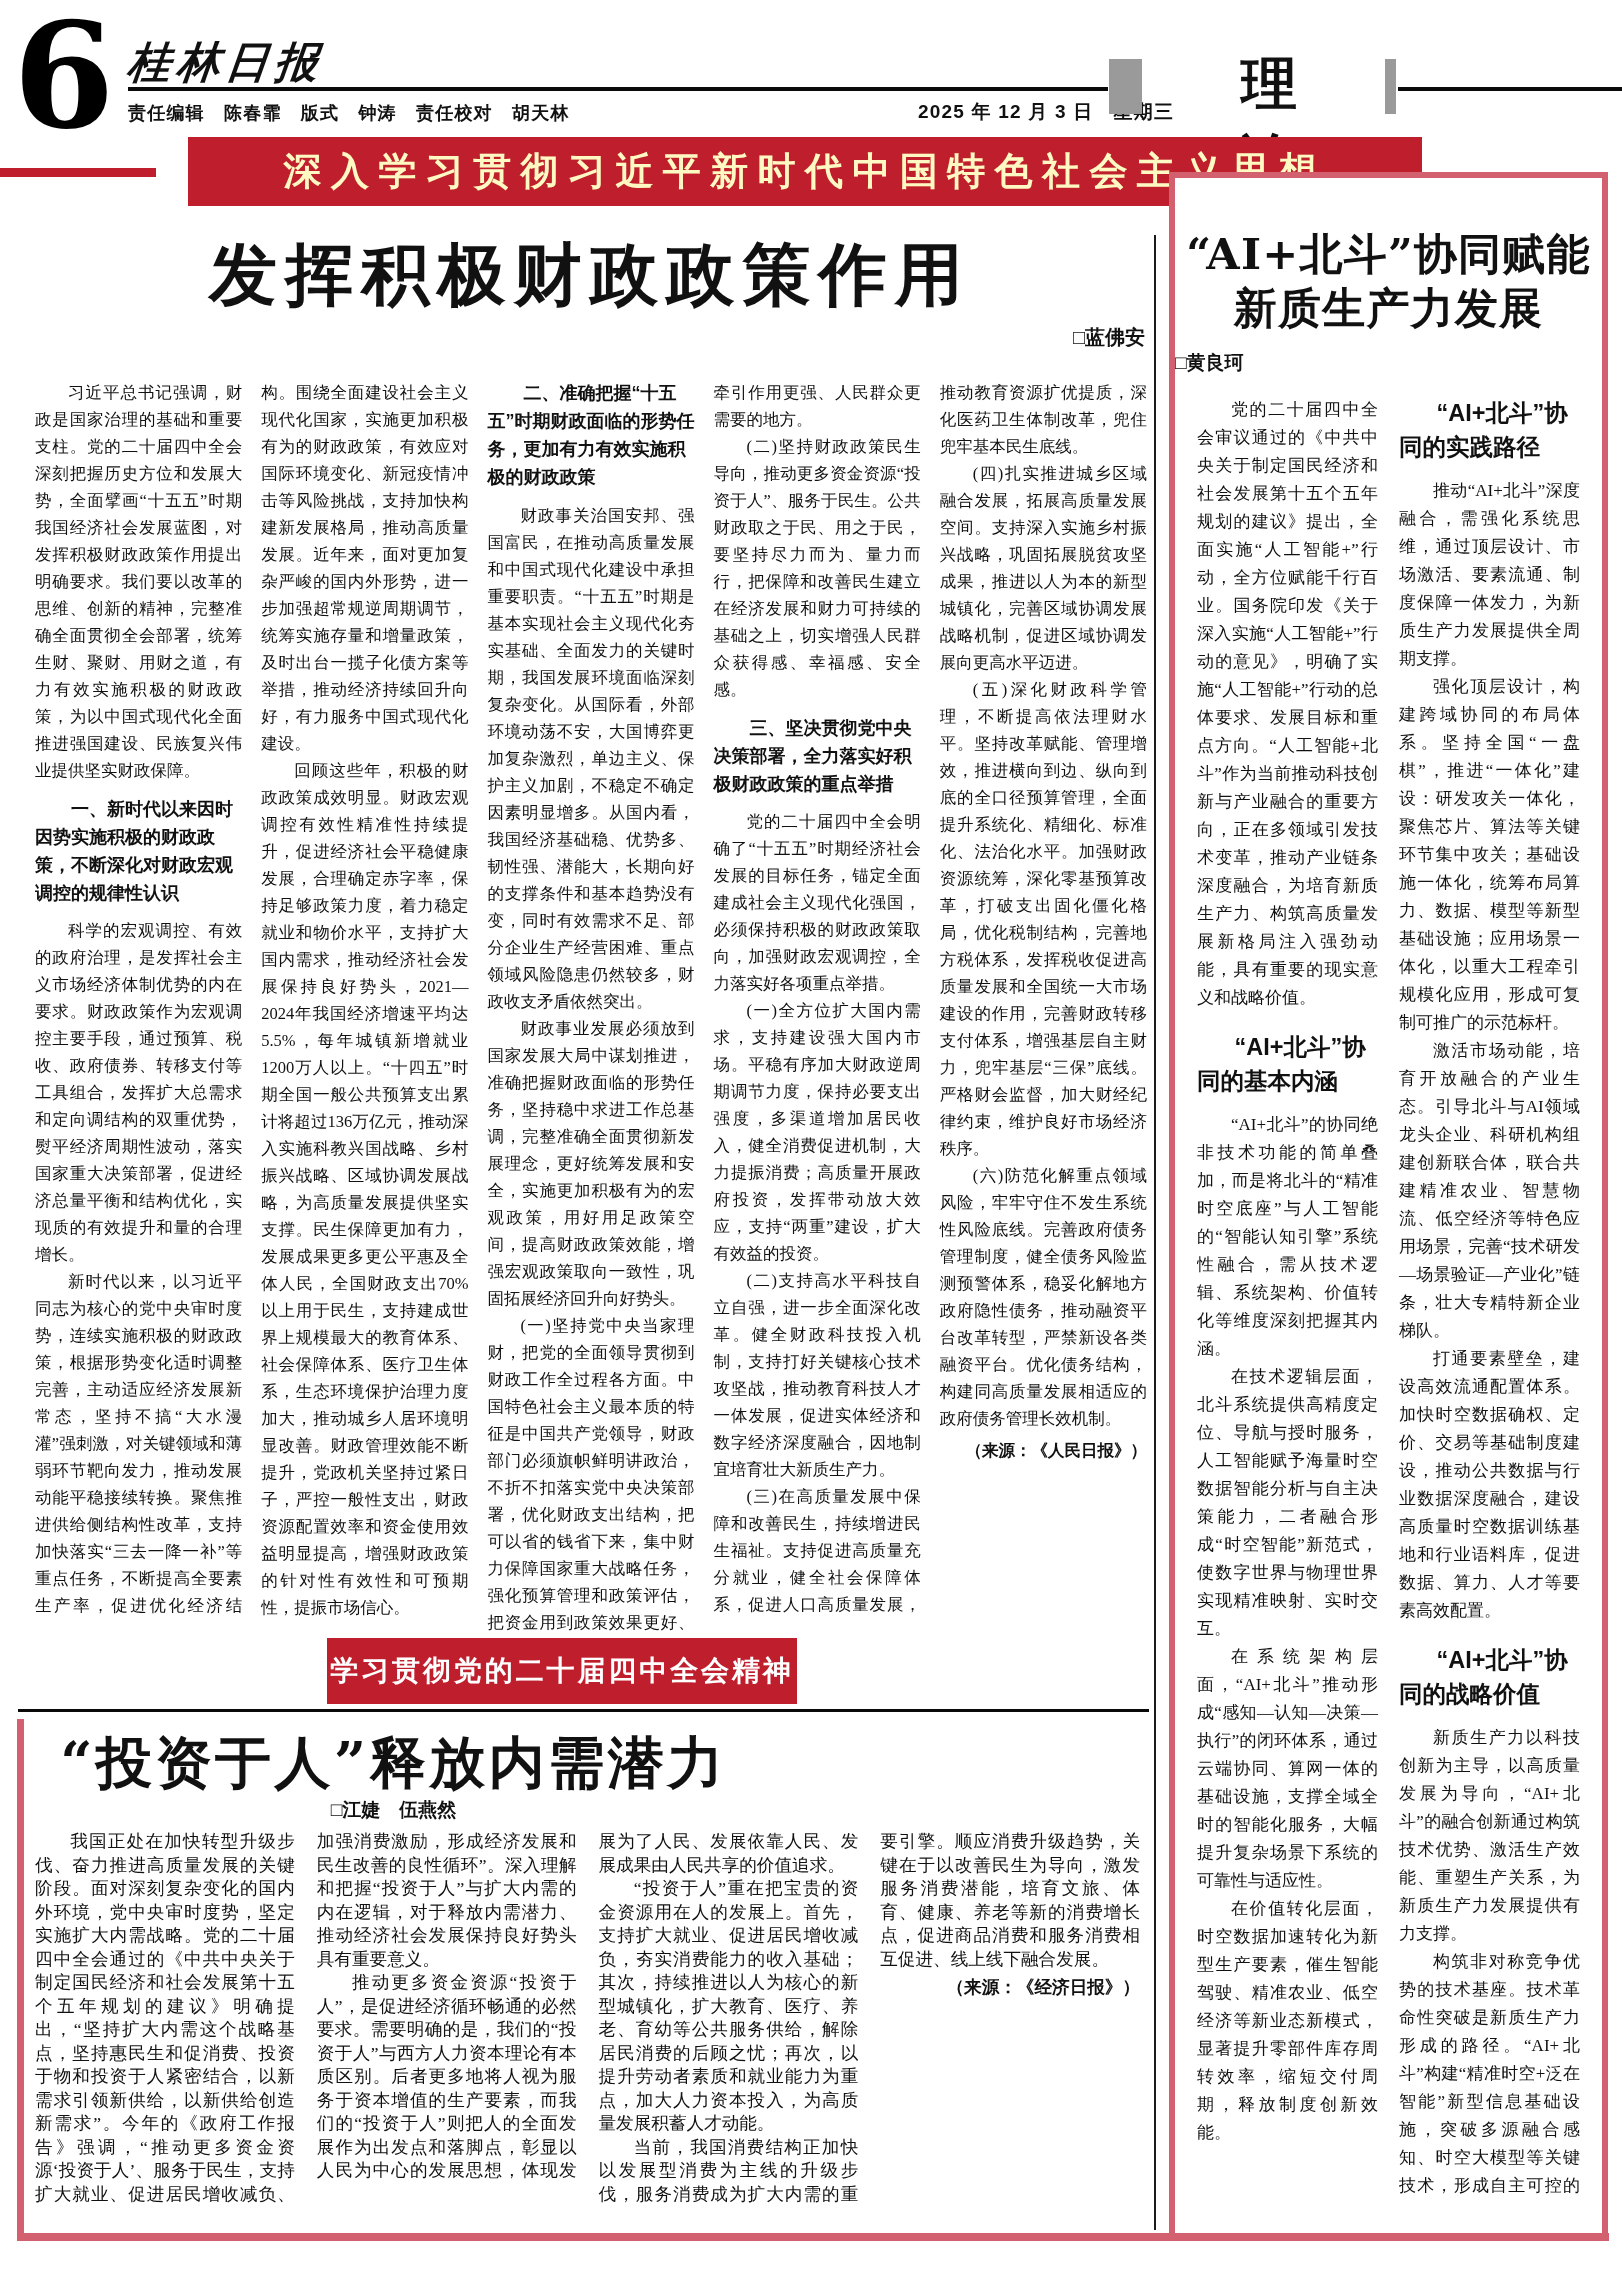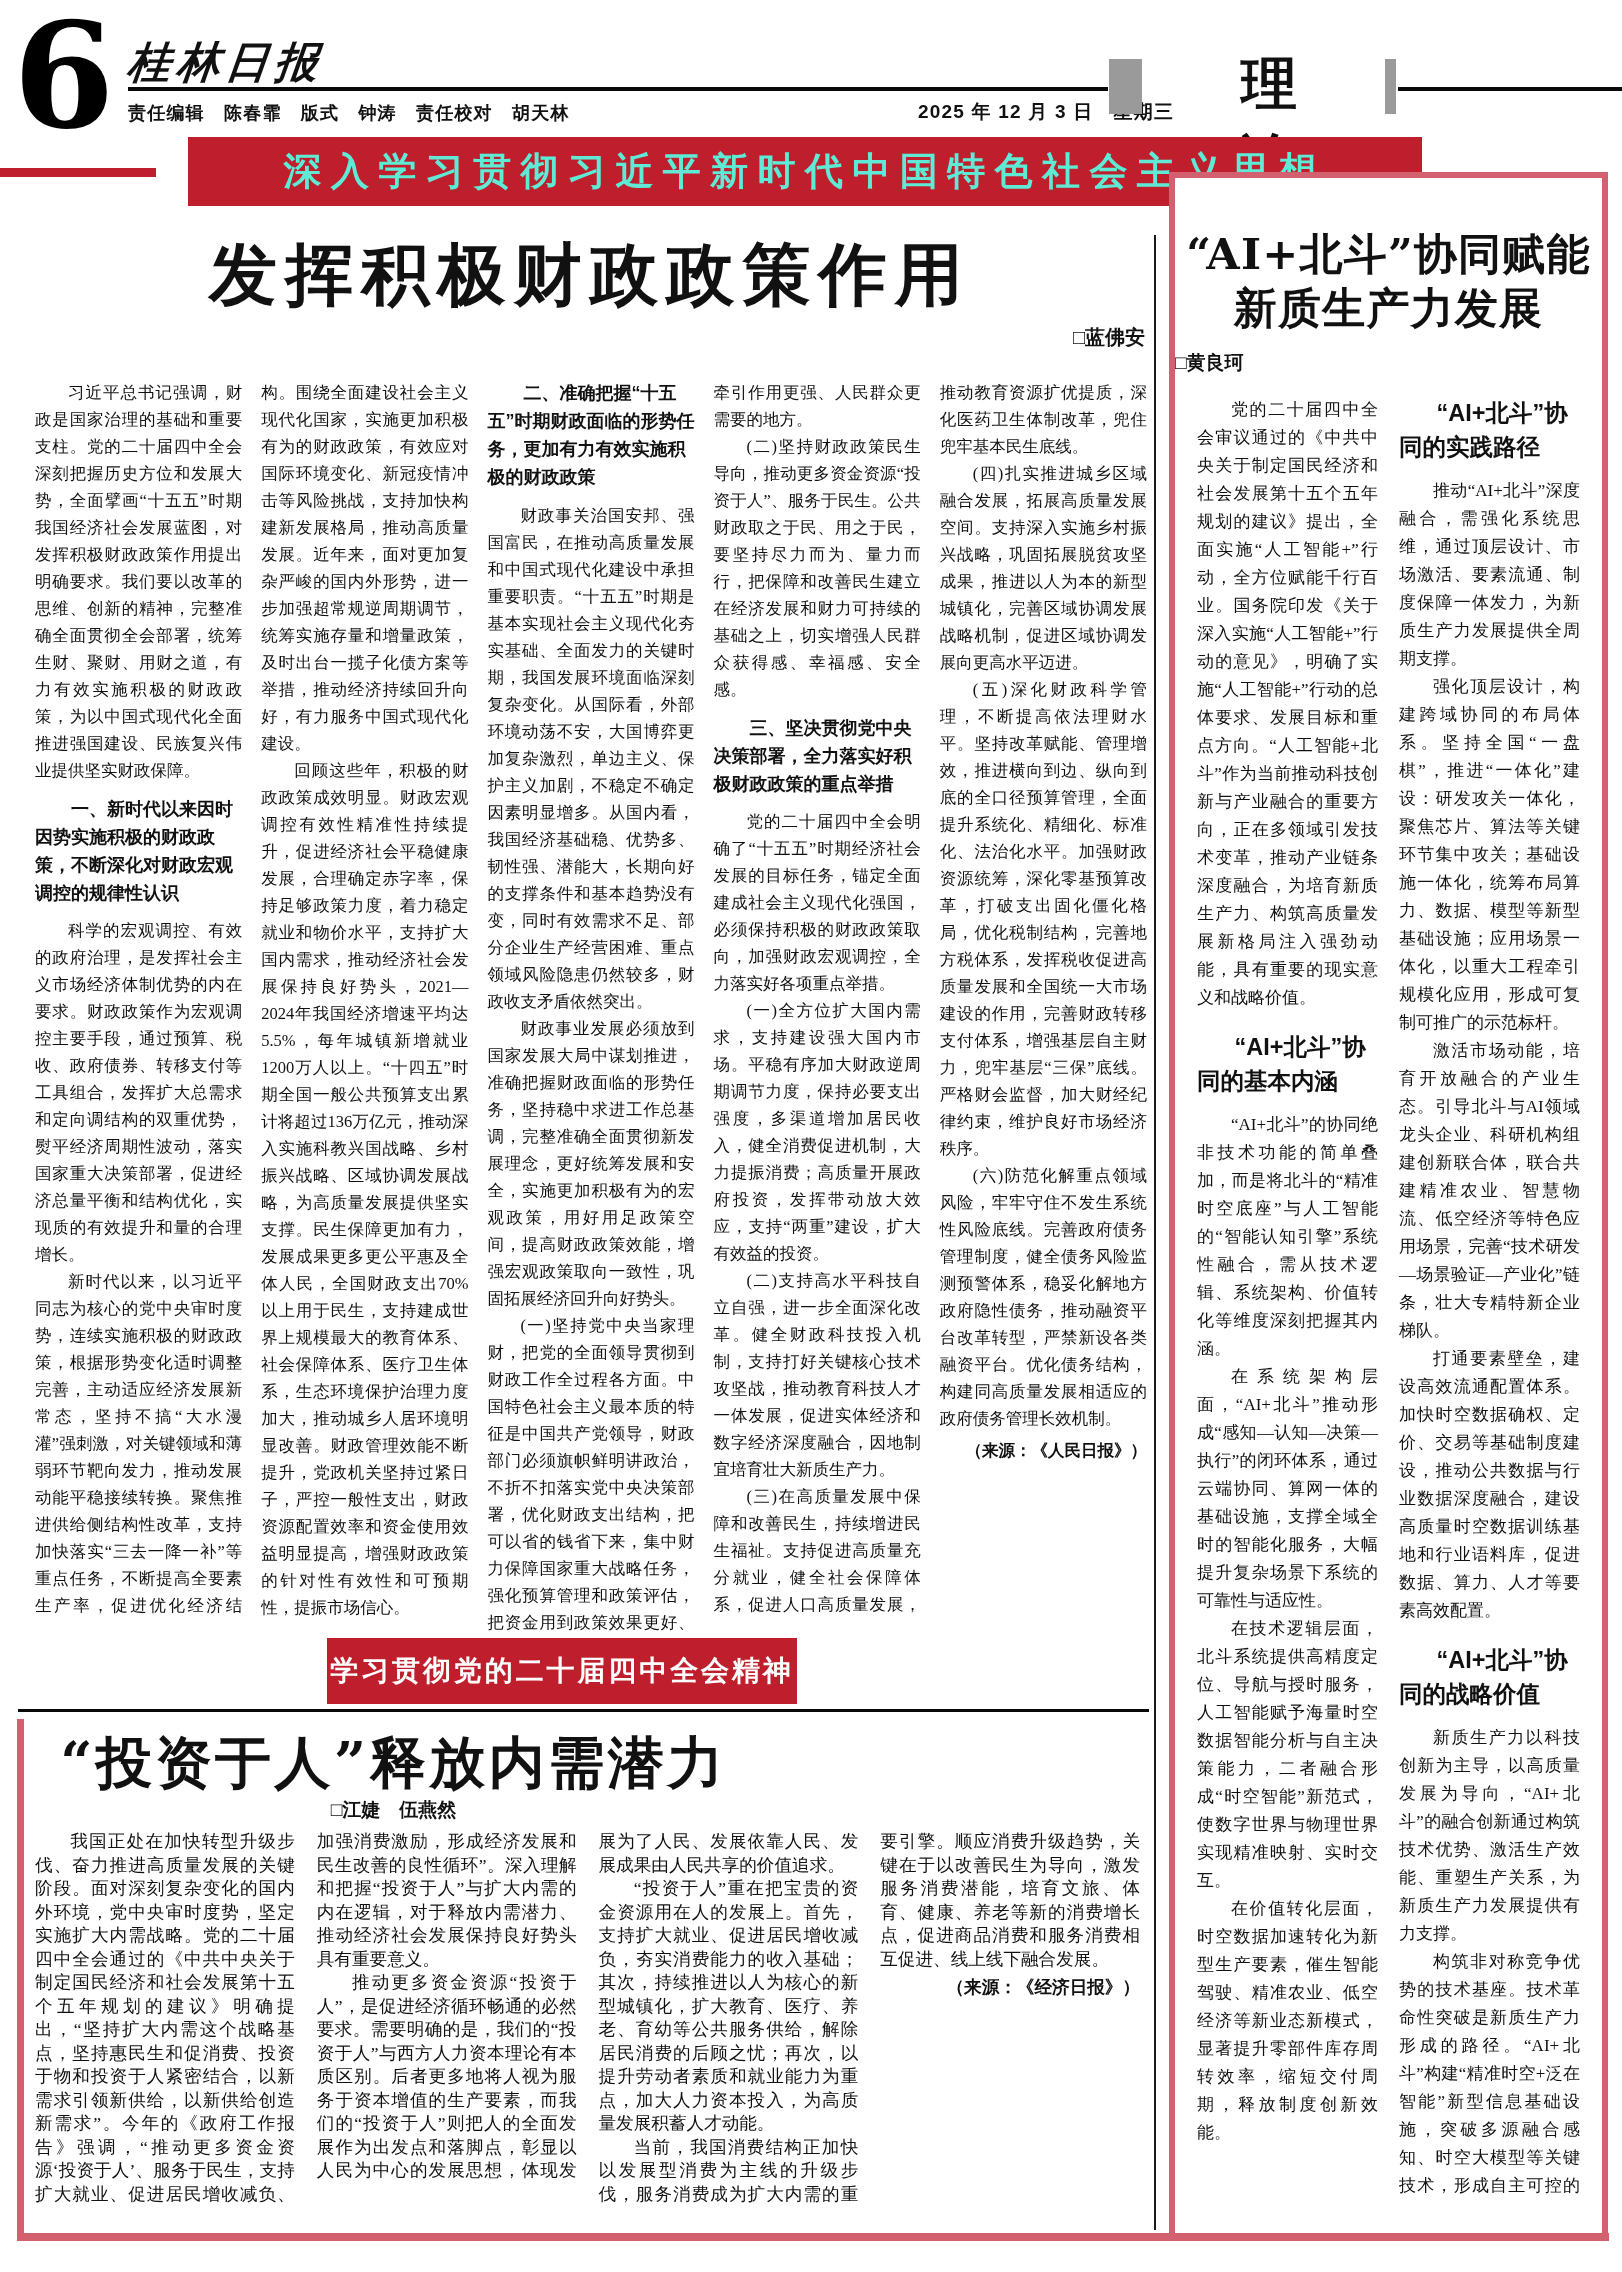--- a/index.html
+++ b/index.html
@@ -17,21 +17,21 @@
            font-weight:700;font-size:18px;letter-spacing:1.2px;}
   .date{left:918px;top:99px;font-family:"Liberation Sans",sans-serif;
         font-weight:700;font-size:19px;letter-spacing:1.2px;}
   .gray-block{background:#9a9a9a;}
   .section-title{left:1180px;top:47px;width:206px;text-align:center;
         font-family:"DejaVu Serif",serif;font-weight:900;font-size:56px;letter-spacing:28px;}
 
   
   .red{background:#bf1e2c;}
   .banner-top{left:188px;top:137px;width:1234px;height:69px;display:flex;
-        align-items:center;justify-content:center;color:#5eead4;
+        align-items:center;justify-content:center;color:#fef9c3;
         font-family:"Liberation Sans",sans-serif;font-weight:900;font-size:38px;letter-spacing:9.4px;}
   .banner-strip{left:0;top:168px;width:156px;height:8.8px;}
   .banner-mid{left:327px;top:1638px;width:470px;height:66px;display:flex;
         align-items:center;justify-content:center;color:#fff;
         font-family:"Liberation Sans",sans-serif;font-weight:900;font-size:28px;letter-spacing:2.9px;}
 
   
   .main-title{left:35px;top:230px;width:1110px;text-align:center;
         font-weight:900;font-size:68px;letter-spacing:8.2px;font-family:"DejaVu Serif",serif;}
   .main-byline{left:35px;top:324px;width:1110px;text-align:right;
@@ -120,22 +120,22 @@
   <div class="abs right-frame">
     <div class="rb-title">
       <div>“AI+北斗”协同赋能</div>
       <div>新质生产力发展</div>
     </div>
     <div class="rb-byline">□黄良珂</div>
     <div class="rb-body">
         <div class="blk p">党的二十届四中全会审议通过的《中共中央关于制定国民经济和社会发展第十五个五年规划的建议》提出，全面实施“人工智能+”行动，全方位赋能千行百业。国务院印发《关于深入实施“人工智能+”行动的意见》，明确了实施“人工智能+”行动的总体要求、发展目标和重点方向。“人工智能+北斗”作为当前推动科技创新与产业融合的重要方向，正在多领域引发技术变革，推动产业链条深度融合，为培育新质生产力、构筑高质量发展新格局注入强劲动能，具有重要的现实意义和战略价值。</div>
         <div class="blk h">“AI+北斗”协同的基本内涵</div>
         <div class="blk p">“AI+北斗”的协同绝非技术功能的简单叠加，而是将北斗的“精准时空底座”与人工智能的“智能认知引擎”系统性融合，需从技术逻辑、系统架构、价值转化等维度深刻把握其内涵。</div>
+        <div class="blk p">在技术逻辑层面，北斗系统提供高精度定位、导航与授时服务，人工智能赋予海量时空数据智能分析与自主决策能力，二者融合形成“时空智能”新范式，使数字世界与物理世界实现精准映射、实时交互。</div>
         <div class="blk p">在系统架构层面，“AI+北斗”推动形成“感知—认知—决策—执行”的闭环体系，通过云端协同、算网一体的基础设施，支撑全域全时的智能化服务，大幅提升复杂场景下系统的可靠性与适应性。</div>
-        <div class="blk p">在技术逻辑层面，北斗系统提供高精度定位、导航与授时服务，人工智能赋予海量时空数据智能分析与自主决策能力，二者融合形成“时空智能”新范式，使数字世界与物理世界实现精准映射、实时交互。</div>
         <div class="blk p">在价值转化层面，时空数据加速转化为新型生产要素，催生智能驾驶、精准农业、低空经济等新业态新模式，显著提升零部件库存周转效率，缩短交付周期，释放制度创新效能。</div>
         <div class="blk h">“AI+北斗”协同的实践路径</div>
         <div class="blk p">推动“AI+北斗”深度融合，需强化系统思维，通过顶层设计、市场激活、要素流通、制度保障一体发力，为新质生产力发展提供全周期支撑。</div>
         <div class="blk p">强化顶层设计，构建跨域协同的布局体系。坚持全国“一盘棋”，推进“一体化”建设：研发攻关一体化，聚焦芯片、算法等关键环节集中攻关；基础设施一体化，统筹布局算力、数据、模型等新型基础设施；应用场景一体化，以重大工程牵引规模化应用，形成可复制可推广的示范标杆。</div>
         <div class="blk p">激活市场动能，培育开放融合的产业生态。引导北斗与AI领域龙头企业、科研机构组建创新联合体，联合共建精准农业、智慧物流、低空经济等特色应用场景，完善“技术研发—场景验证—产业化”链条，壮大专精特新企业梯队。</div>
         <div class="blk p">打通要素壁垒，建设高效流通配置体系。加快时空数据确权、定价、交易等基础制度建设，推动公共数据与行业数据深度融合，建设高质量时空数据训练基地和行业语料库，促进数据、算力、人才等要素高效配置。</div>
         <div class="blk h">“AI+北斗”协同的战略价值</div>
         <div class="blk p">新质生产力以科技创新为主导，以高质量发展为导向，“AI+北斗”的融合创新通过构筑技术优势、激活生产效能、重塑生产关系，为新质生产力发展提供有力支撑。</div>
         <div class="blk p">构筑非对称竞争优势的技术基座。技术革命性突破是新质生产力形成的路径。“AI+北斗”构建“精准时空+泛在智能”新型信息基础设施，突破多源融合感知、时空大模型等关键技术，形成自主可控的技术体系，筑牢国家竞争新优势的根基。</div>
         <div class="blk p">重塑适配智能时代的生产关系。新质生产力的发展需要与之相适应的生产关系。“AI+北斗”推动形成时空贯穿、智能协同、弹性组织新模式：劳动者从经验执行者转变为智能系统管理者；劳动对象从物理实体扩展为承载时空属性的数字孪生体；劳动资料升级为具备自主感知决策能力的智能装备。产业协作层面，催生“时空智能服务商”等新兴市场经营主体，形成要素市场化配置新机制，实现全要素生产率系统性提升。在治理层面，健全安全评估与分级分类监管体系，运用区块链技术实现监管溯源，实现包容创新与底线监管有机统一。</div>

